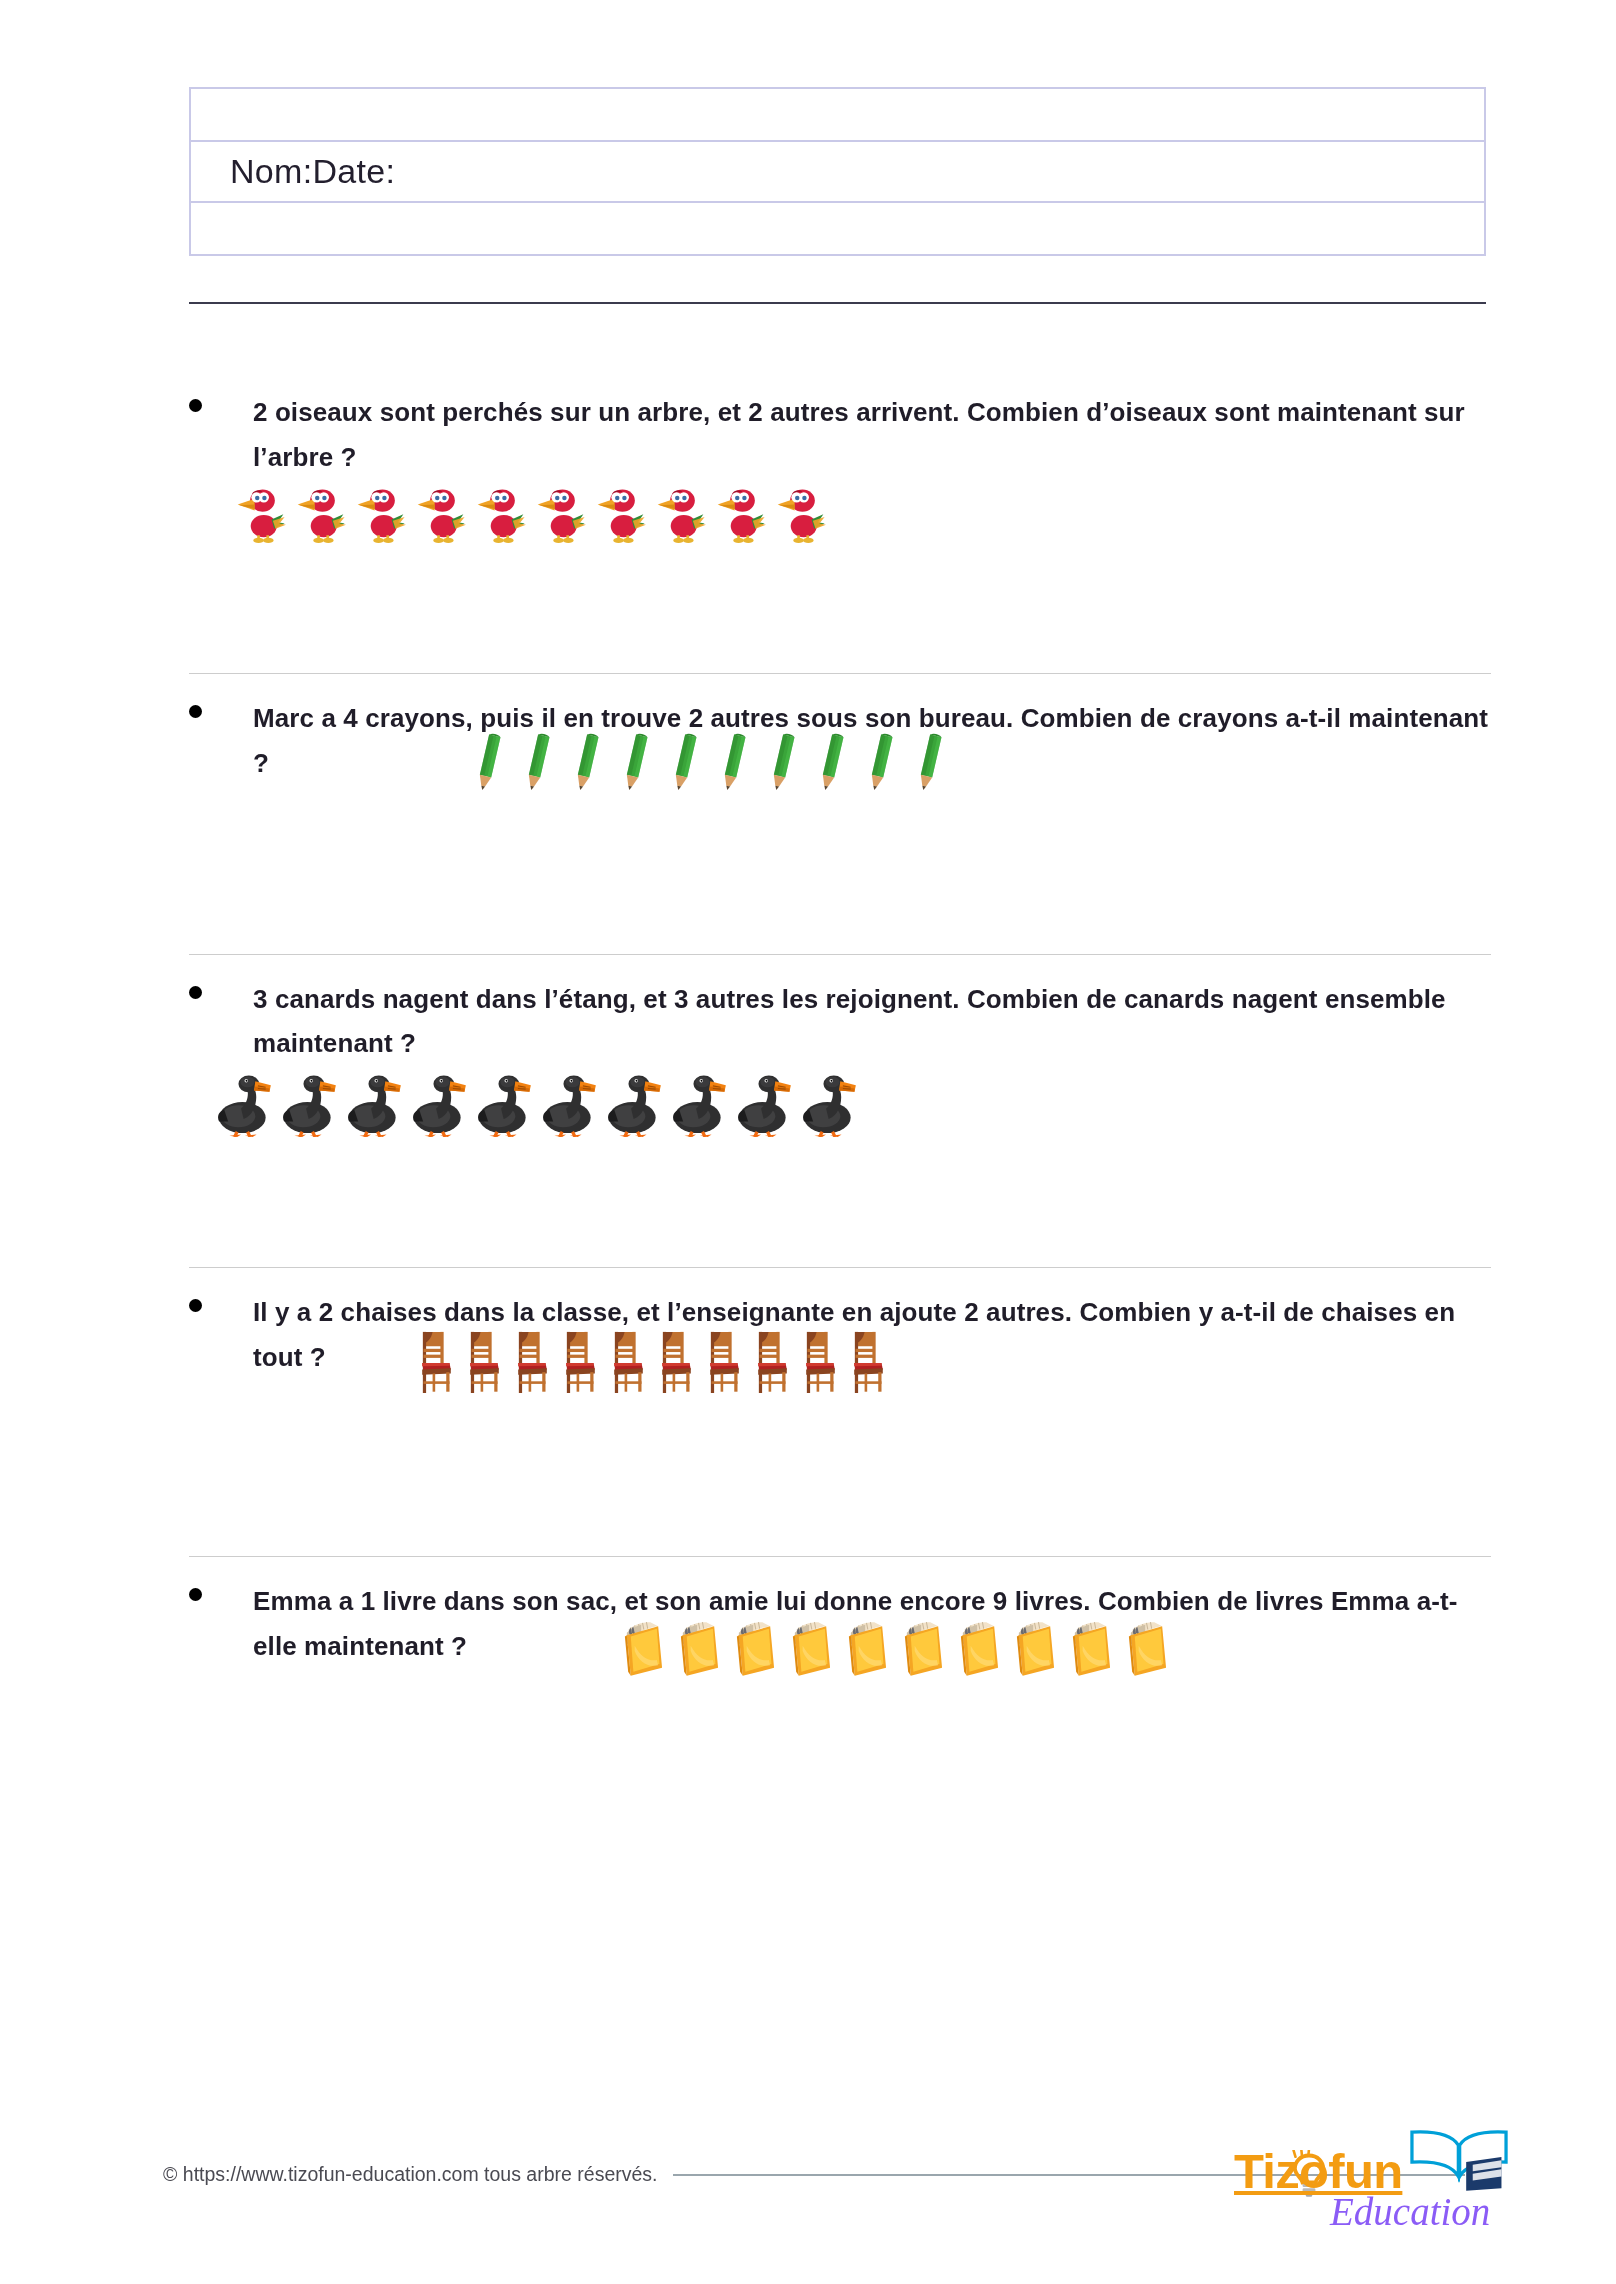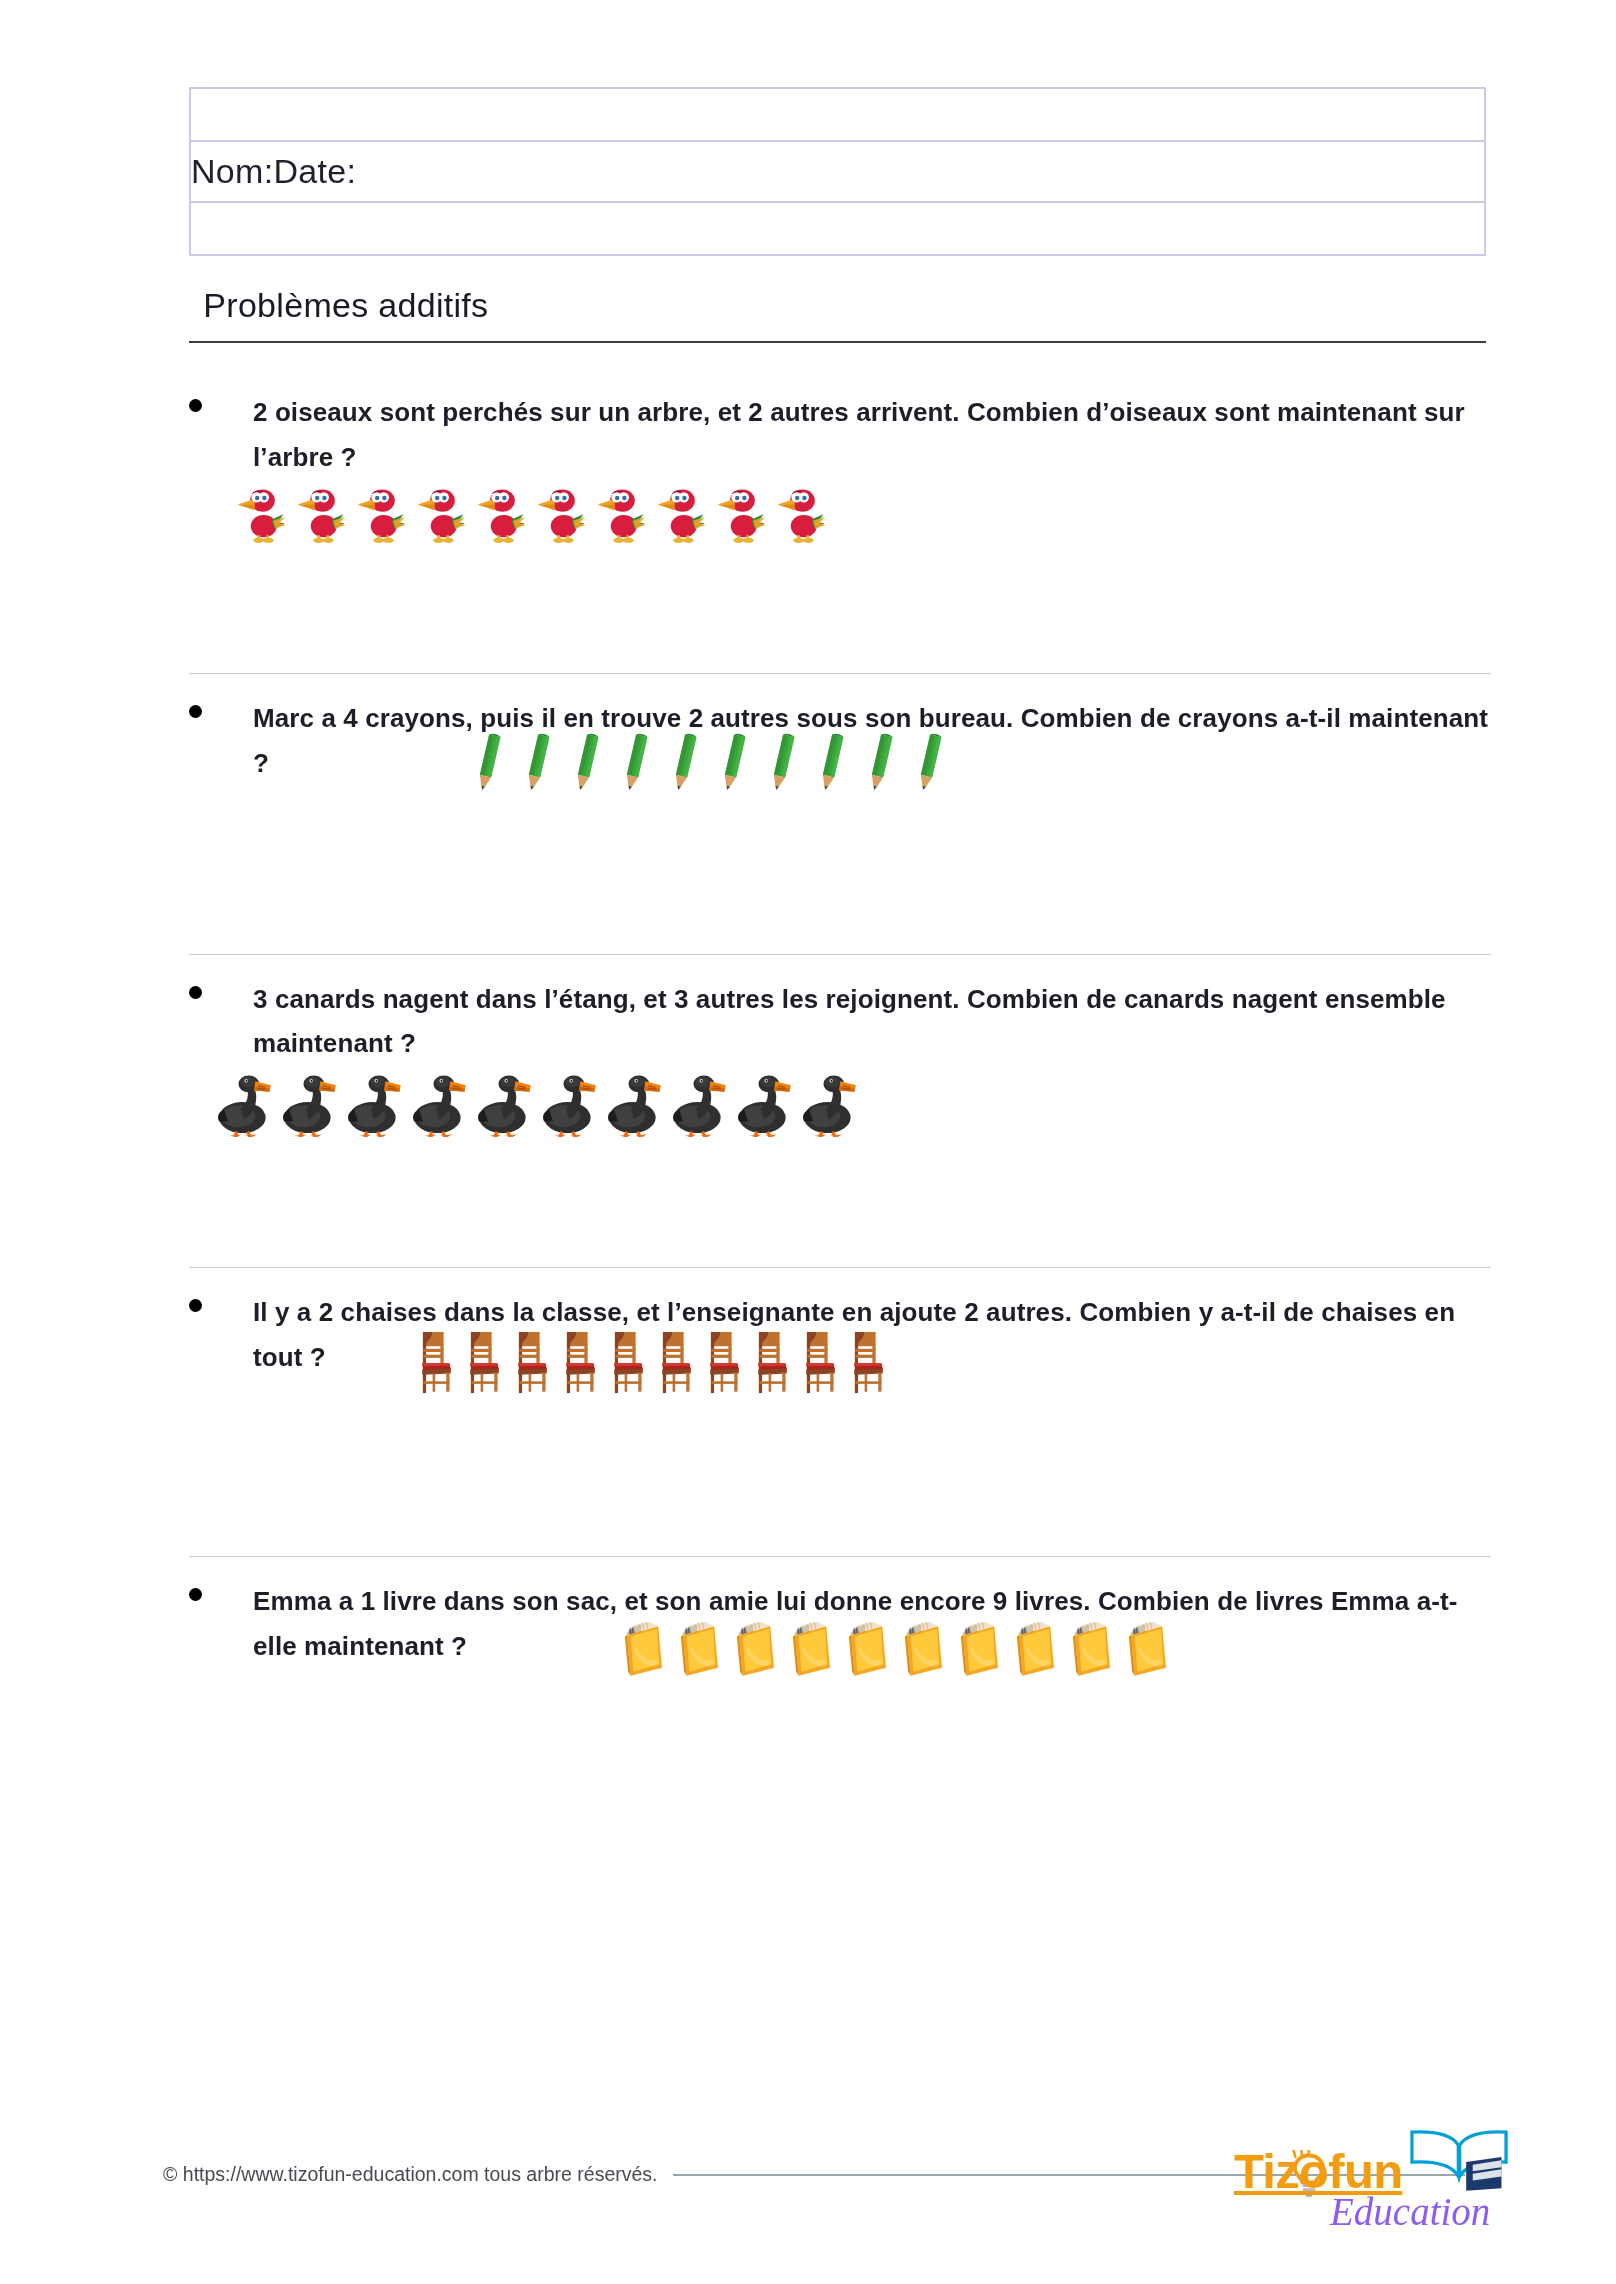--- a/index.html
+++ b/index.html
@@ -41,21 +41,21 @@
     border-top: 2px solid #c9c9e8;
     border-bottom: 2px solid #c9c9e8;
     height: 63px;
   }
   .hb-label {
     font-size: 34px;
     font-stretch: condensed;
     letter-spacing: 0.3px;
     color: #231f2e;
   }
-  .hb-nom { }
+  .hb-nom { margin-left: 39px; }
   .hb-date { }
 
   
   .title-wrap {
     position: absolute;
     left: 189px;
     top: 286px;
     width: 1297px;
   }
   .title {
@@ -196,21 +196,20 @@
   <div class="headerbox">
     <div class="hb-row"></div>
     <div class="hb-row mid">
       <span class="hb-label hb-nom">Nom:</span>
       <span class="hb-label hb-date">Date:</span>
     </div>
     <div class="hb-row"></div>
   </div>
 
   <div class="title-wrap">
-    <div class="title">Problèmes additifs</div>
     <div class="title-rule"></div>
   </div>
 
   <div class="problems">
 
     <div class="problem">
       <div class="prob-inner">
         <span class="bullet"></span>
         <div class="prob-text">2 oiseaux sont perchés sur un arbre, et 2 autres arrivent. Combien d’oiseaux sont maintenant sur l’arbre ?</div>
         <div class="icon-row row-under">

